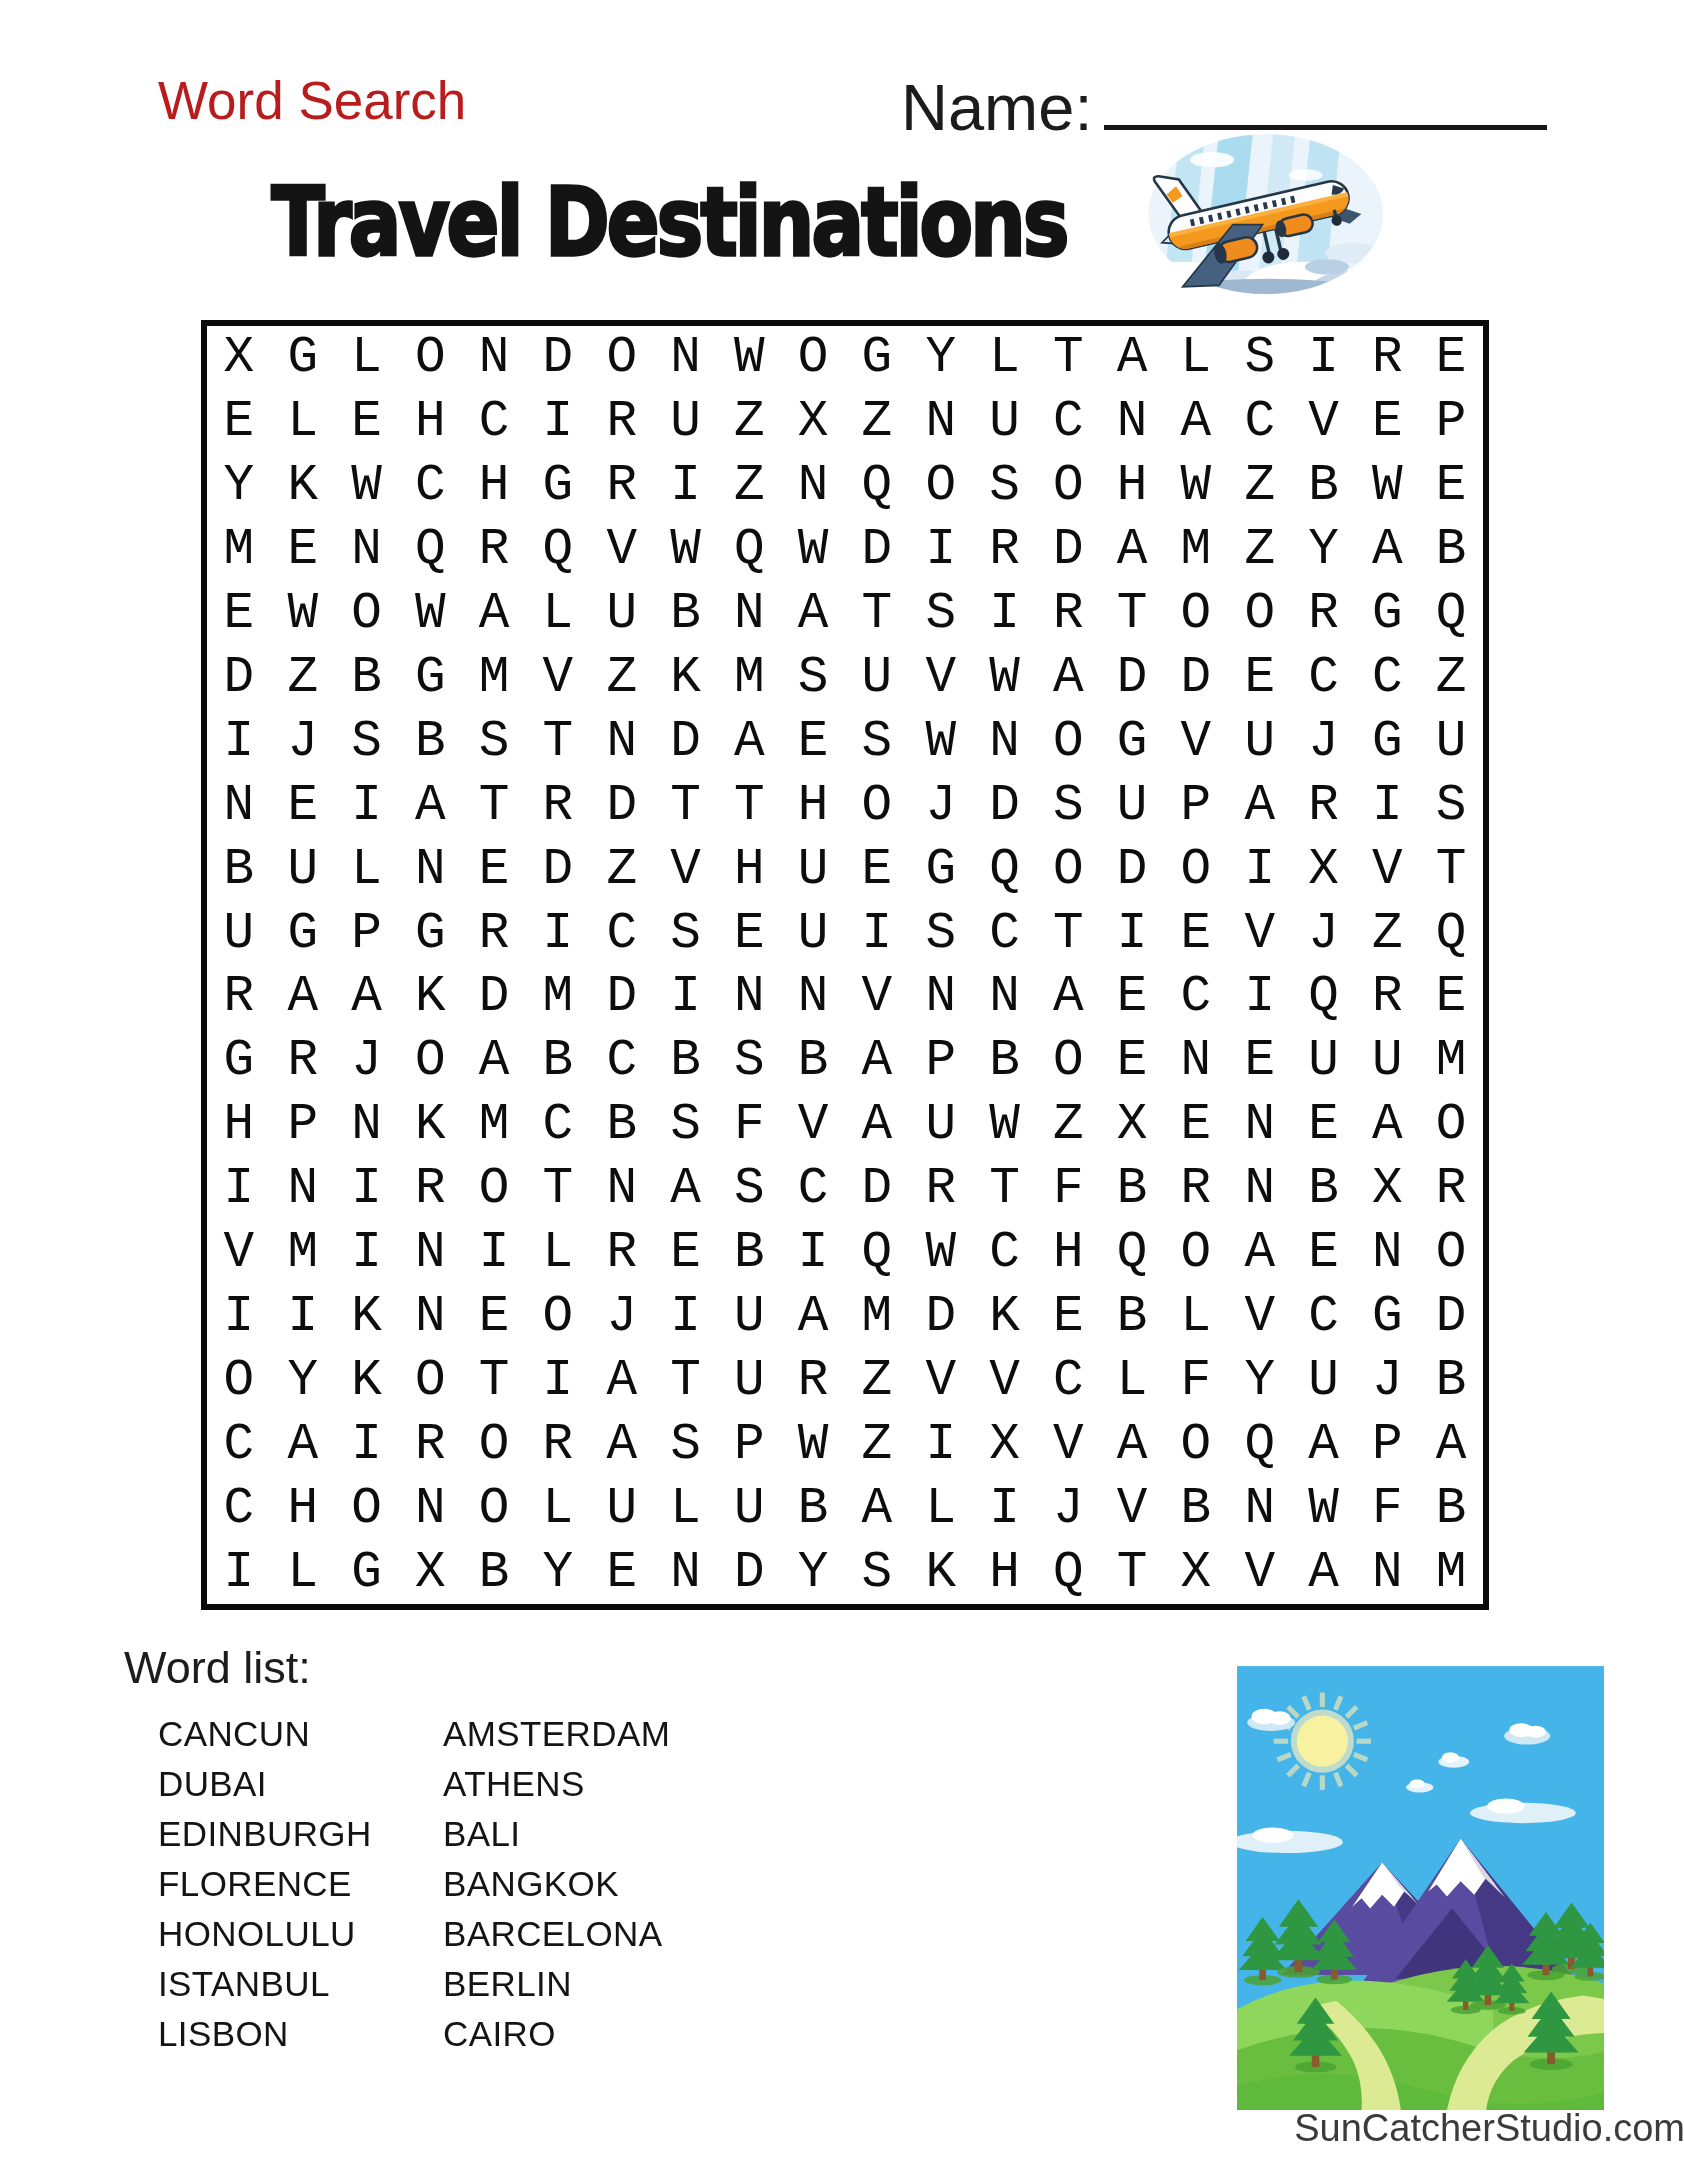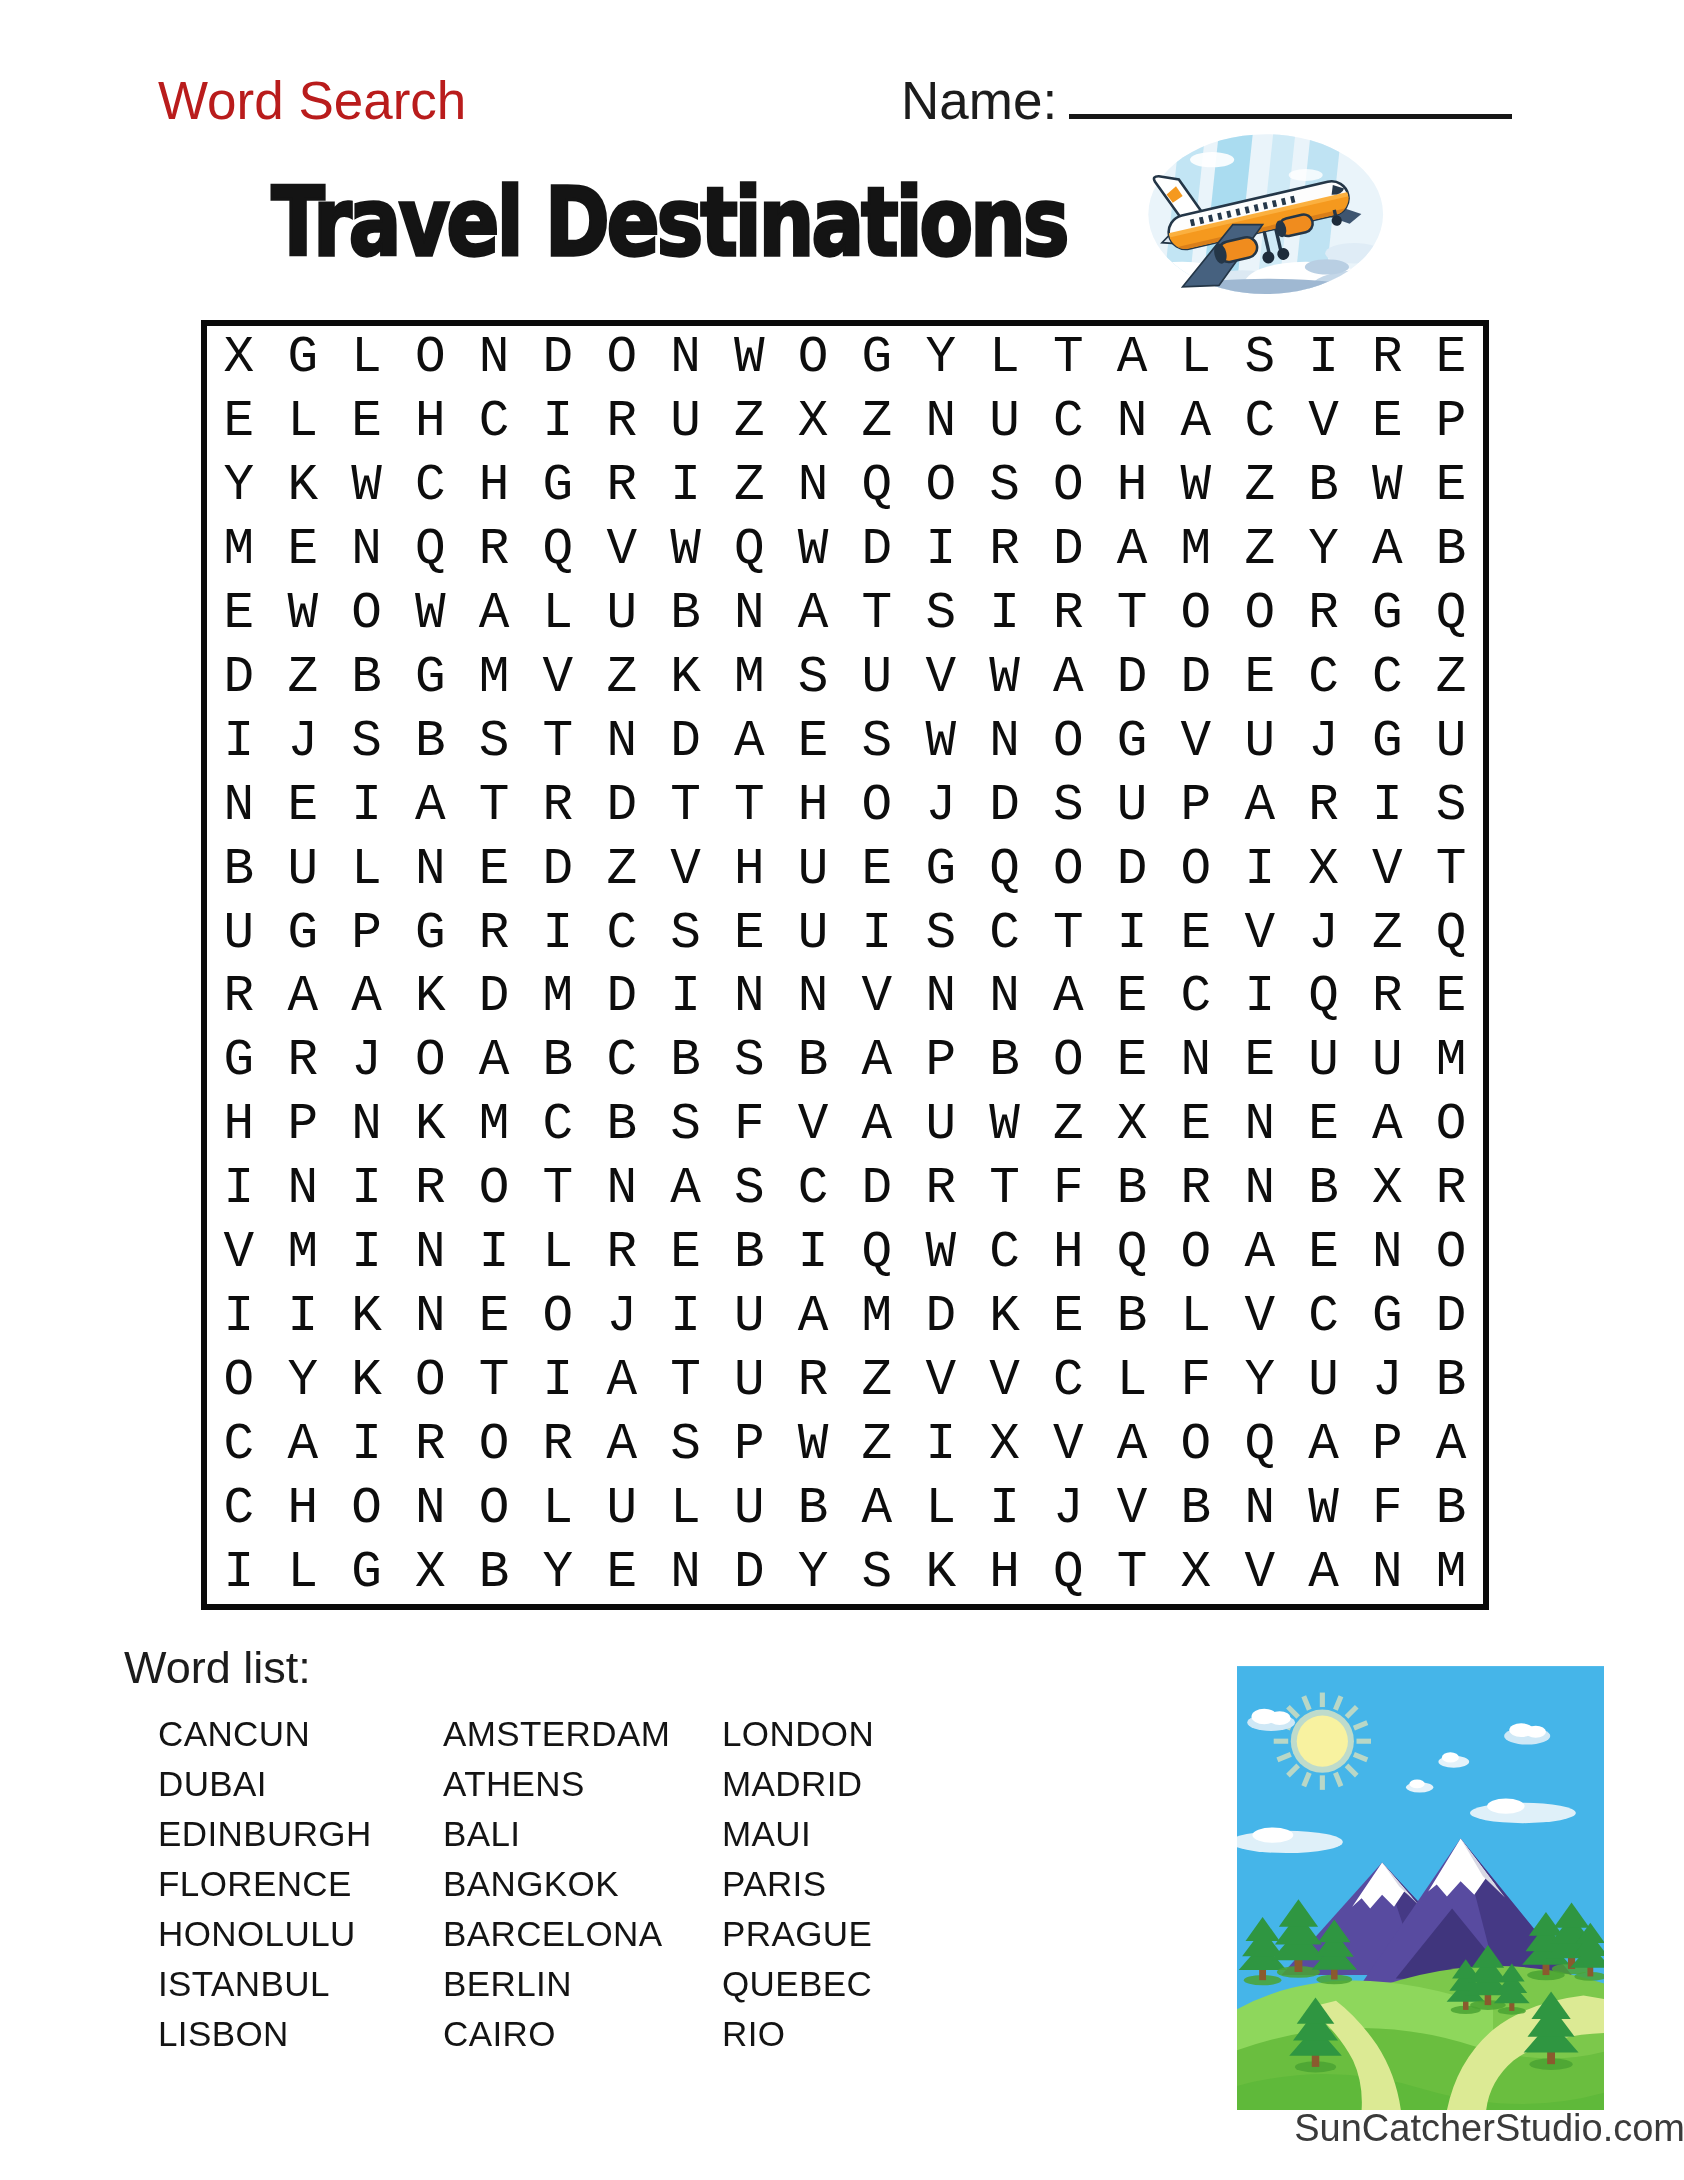--- a/index.html
+++ b/index.html
@@ -5,21 +5,21 @@
   * { margin:0; padding:0; box-sizing:border-box; }
   html,body { width:1685px; height:2181px; background:#ffffff; }
   body { position:relative; font-family:"Liberation Sans", sans-serif; color:#111; overflow:hidden; }
 
   
   .ws-label {
     position:absolute; left:158px; top:70px;
     font-size:53px; font-weight:400; color:#b91c1c; letter-spacing:0;
   }
   .name-area { position:absolute; left:901px; top:70px; white-space:nowrap; }
-  .name-label { font-size:53px; font-weight:400; color:#1c1c1c; }
+  .name-label { font-size:65px; font-weight:400; color:#1c1c1c; }
   .name-line {
     display:inline-block; width:443px; height:8.5px;
     border-bottom:5.1px solid #161616; margin-left:12px; vertical-align:baseline;
   }
 
   
   .puzzle-title {
     position:absolute; left:669px; top:167px;
     transform:translateX(-50%) scaleX(0.82);
     font-family:"DejaVu Sans", sans-serif;
@@ -547,29 +547,20 @@
     </ul>
     <ul class="wcol">
       <li>AMSTERDAM</li>
       <li>ATHENS</li>
       <li>BALI</li>
       <li>BANGKOK</li>
       <li>BARCELONA</li>
       <li>BERLIN</li>
       <li>CAIRO</li>
     </ul>
-    <ul class="wcol">
-      <li>LONDON</li>
-      <li>MADRID</li>
-      <li>MAUI</li>
-      <li>PARIS</li>
-      <li>PRAGUE</li>
-      <li>QUEBEC</li>
-      <li>RIO</li>
-    </ul>
   </div>
 
 <svg class="scene-art" viewBox="0 0 430 520" aria-hidden="true">
   <defs>
     <g id="pine">
       <ellipse cx="0" cy="16" rx="22" ry="6" fill="#4aa332" opacity="0.85"></ellipse>
       <rect x="-4" y="-4" width="8" height="20" fill="#8a5a2e"></rect>
       <polygon points="0,-28 -28,4 28,4" fill="#2f9641"></polygon>
       <polygon points="0,-44 -24,-12 24,-12" fill="#2f9641"></polygon>
       <polygon points="0,-58 -20,-30 20,-30" fill="#2f9641"></polygon>

